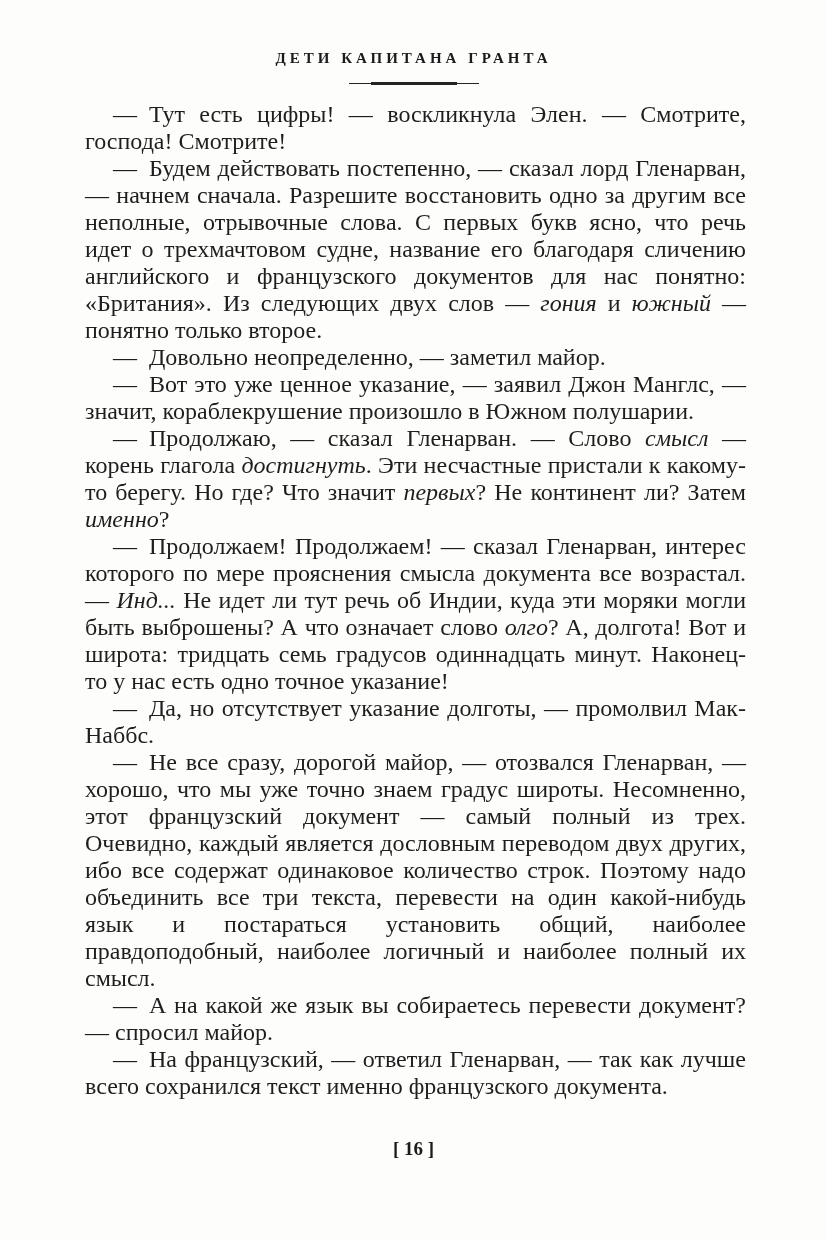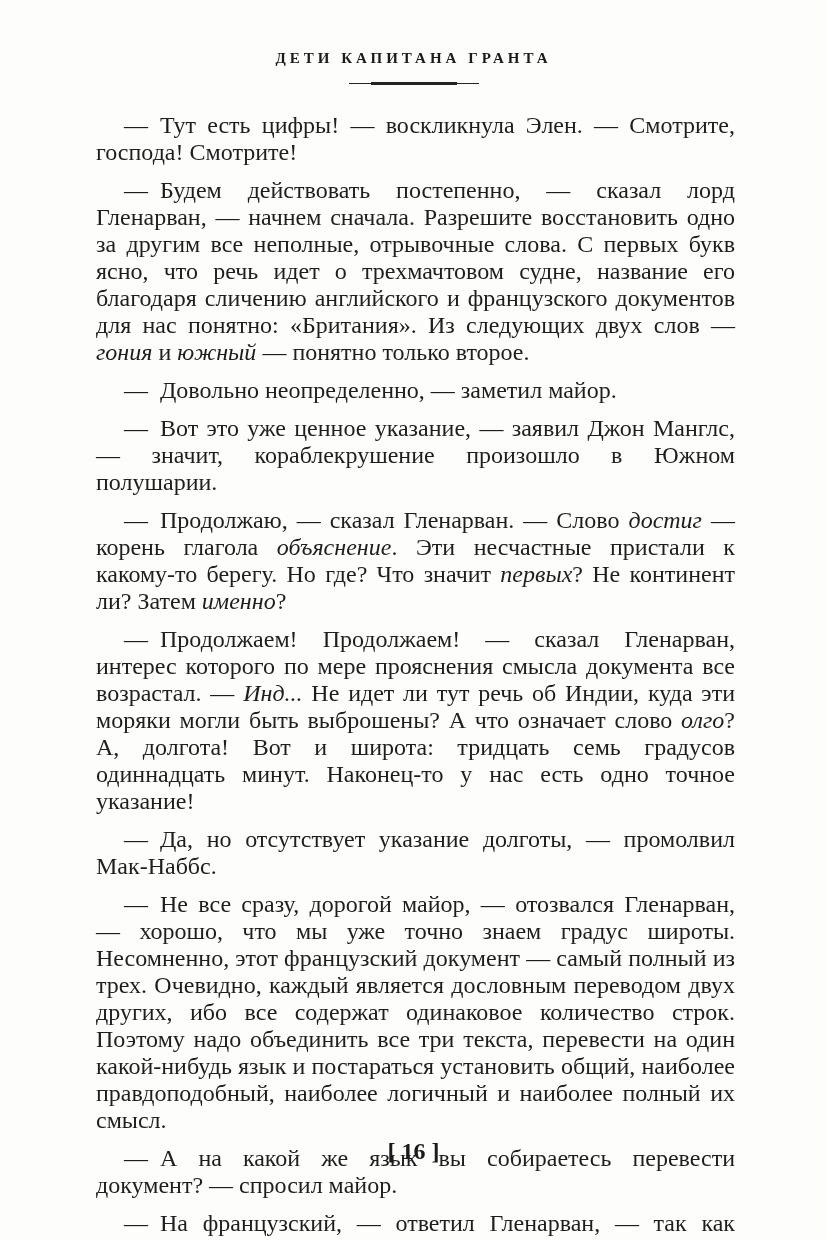--- a/index.html
+++ b/index.html
@@ -57,35 +57,35 @@
     top: 101px;
     left: 85px;
     width: 661px;
     font-size: 24px;
     line-height: 27px;
     text-align: justify;
     hyphens: auto;
     -webkit-hyphens: auto;
   }
   .para {
-    margin: 11px;
+    margin: 0;
     padding: 0;
     text-indent: 28px;
   }
   .para em {
     font-style: italic;
     font-family: Liberation Serif, serif;
   }
   .page-number {
     position: absolute;
     top: 1138px;
     left: 0;
     width: 100%;
     text-align: center;
-    font-size: 24px;
+    font-size: 19px;
     font-weight: bold;
     color: #1b1b1b;
   }
 </style>
 </head>
 <body>
 
 <div class="book-page">
 
   <div class="running-header">ДЕТИ КАПИТАНА ГРАНТА</div>
@@ -93,21 +93,21 @@
   <div class="header-divider">
     <div class="thin-rule"></div>
     <div class="thick-rule"></div>
   </div>
 
   <div class="text-block">
       <p class="para"><span>— Тут есть цифры! — воскликнула Элен. — Смотрите, господа! Смотрите!</span></p>
       <p class="para"><span>— Будем действовать постепенно, — сказал лорд Гленарван, — начнем сначала. Разрешите восстановить одно за другим все неполные, отрывочные слова. С первых букв ясно, что речь идет о трехмачтовом судне, название его благодаря сличению английского и французского документов для нас понятно: «Британия». Из следующих двух слов — </span><em>гония</em><span> и </span><em>южный</em><span> — понятно только второе.</span></p>
       <p class="para"><span>— Довольно неопределенно, — заметил майор.</span></p>
       <p class="para"><span>— Вот это уже ценное указание, — заявил Джон Манглс, — значит, кораблекрушение произошло в Южном полушарии.</span></p>
-      <p class="para"><span>— Продолжаю, — сказал Гленарван. — Слово </span><em>достиг</em><span> — корень глагола </span><em>объяснение</em><span>. Эти несчастные пристали к какому-то берегу. Но где? Что значит </span><em>первых</em><span>? Не континент ли? Затем </span><em>именно</em><span>?</span></p>
+      <p class="para"><span>— Продолжаю, — сказал Гленарван. — Слово </span><em>смысл</em><span> — корень глагола </span><em>достигнуть</em><span>. Эти несчастные пристали к какому-то берегу. Но где? Что значит </span><em>первых</em><span>? Не континент ли? Затем </span><em>именно</em><span>?</span></p>
       <p class="para"><span>— Продолжаем! Продолжаем! — сказал Гленарван, интерес которого по мере прояснения смысла документа все возрастал. — </span><em>Инд...</em><span> Не идет ли тут речь об Индии, куда эти моряки могли быть выброшены? А что означает слово </span><em>олго</em><span>? А, долгота! Вот и широта: тридцать семь градусов одиннадцать минут. Наконец-то у нас есть одно точное указание!</span></p>
       <p class="para"><span>— Да, но отсутствует указание долготы, — промолвил Мак-Наббс.</span></p>
       <p class="para"><span>— Не все сразу, дорогой майор, — отозвался Гленарван, — хорошо, что мы уже точно знаем градус широты. Несомненно, этот французский документ — самый полный из трех. Очевидно, каждый является дословным переводом двух других, ибо все содержат одинаковое количество строк. Поэтому надо объединить все три текста, перевести на один какой-нибудь язык и постараться установить общий, наиболее правдоподобный, наиболее логичный и наиболее полный их смысл.</span></p>
       <p class="para"><span>— А на какой же язык вы собираетесь перевести документ? — спросил майор.</span></p>
       <p class="para"><span>— На французский, — ответил Гленарван, — так как лучше всего сохранился текст именно французского документа.</span></p>
     </div>
 
   <div class="page-number">[ 16 ]</div>
 
 </div>

